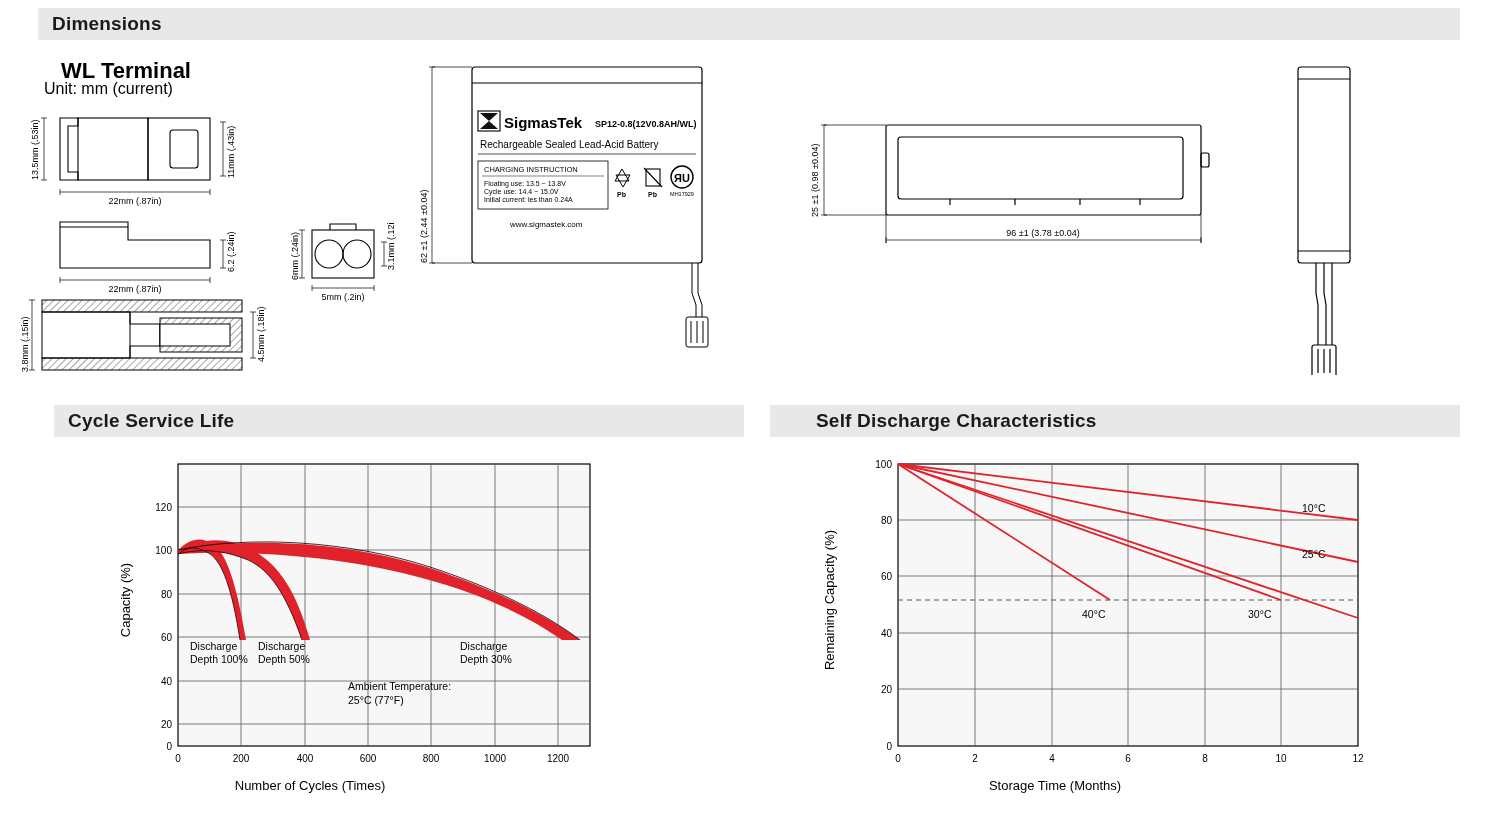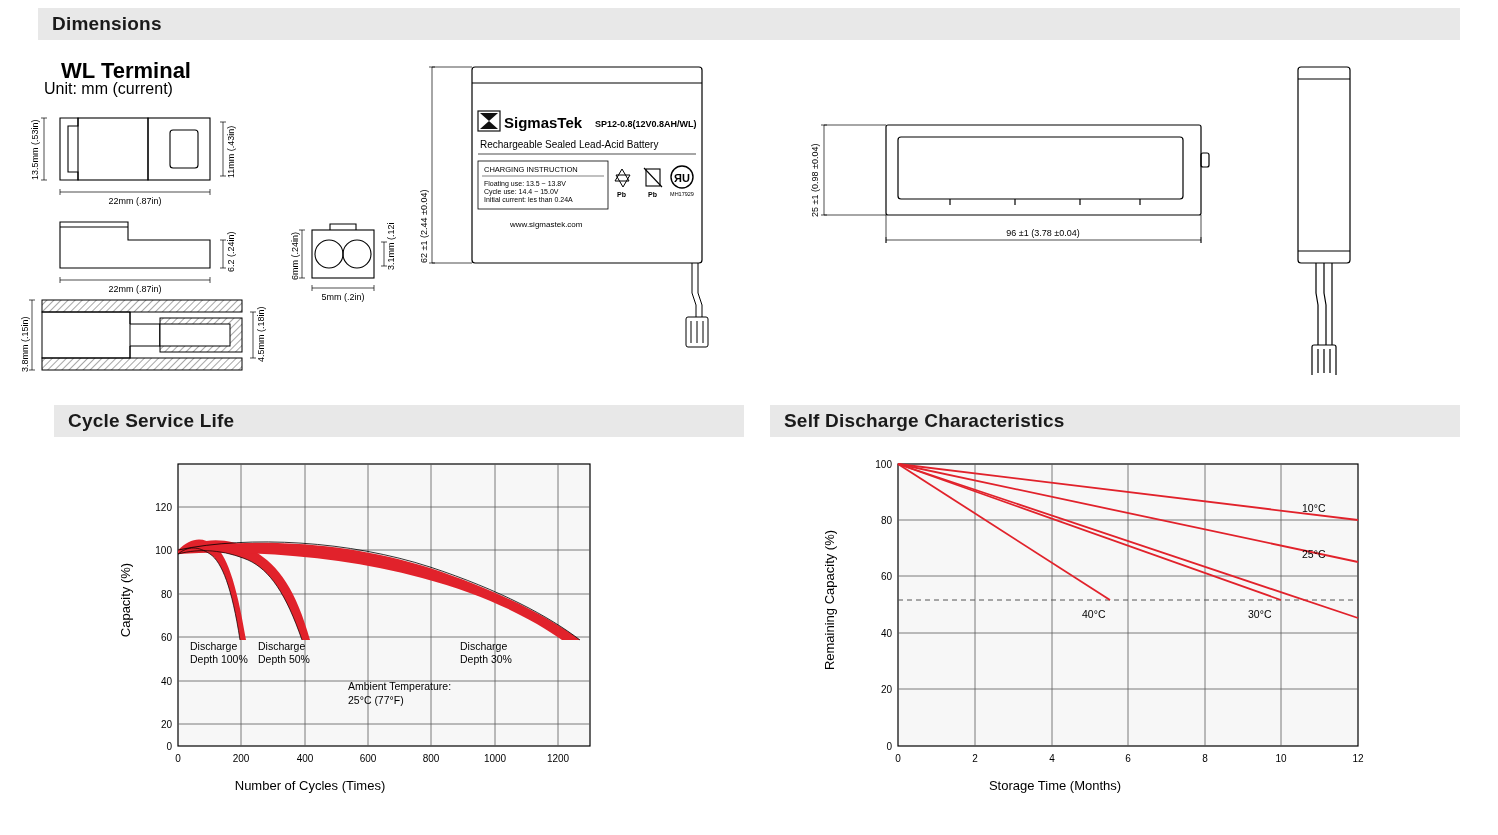--- a/index.html
+++ b/index.html
@@ -31,21 +31,21 @@
   }
   .section-bar .section-title {
     font-size: 19px;
     font-weight: bold;
     color: #1a1a1a;
     padding-left: 14px;
     letter-spacing: 0.2px;
   }
   #bar-dimensions { left: 38px; top: 8px; width: 1422px; height: 32px; }
   #bar-cycle { left: 54px; top: 405px; width: 690px; height: 32px; }
-  #bar-self { left: 770px; top: 405px; width: 690px; height: 32px; }
+  #bar-self { left: 770px; top: 405px; width: 690px; height: 32px; padding-left: 32px; }
 
   
   #wl-title {
     position: absolute;
     left: 61px; top: 58px;
     font-size: 22px;
     font-weight: bold;
   }
   #wl-unit {
     position: absolute;

